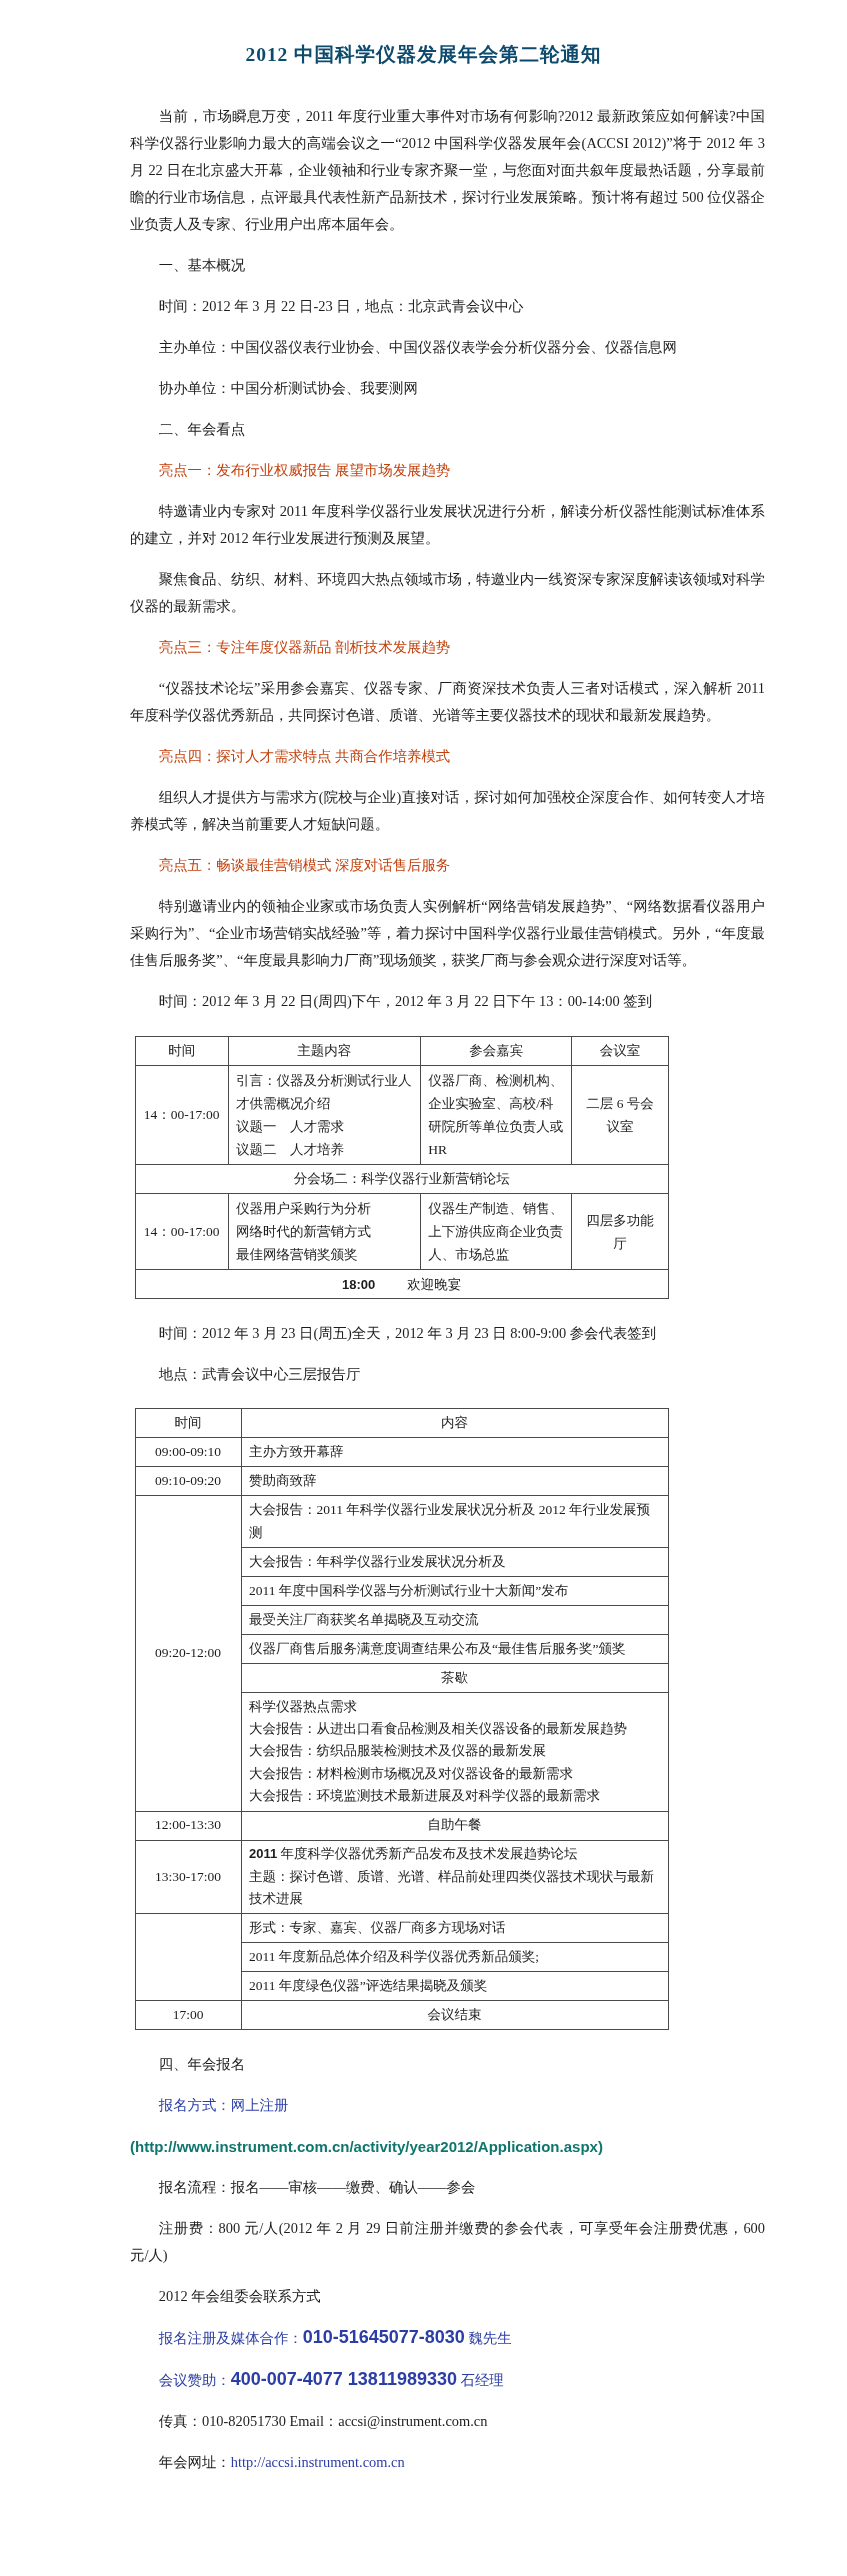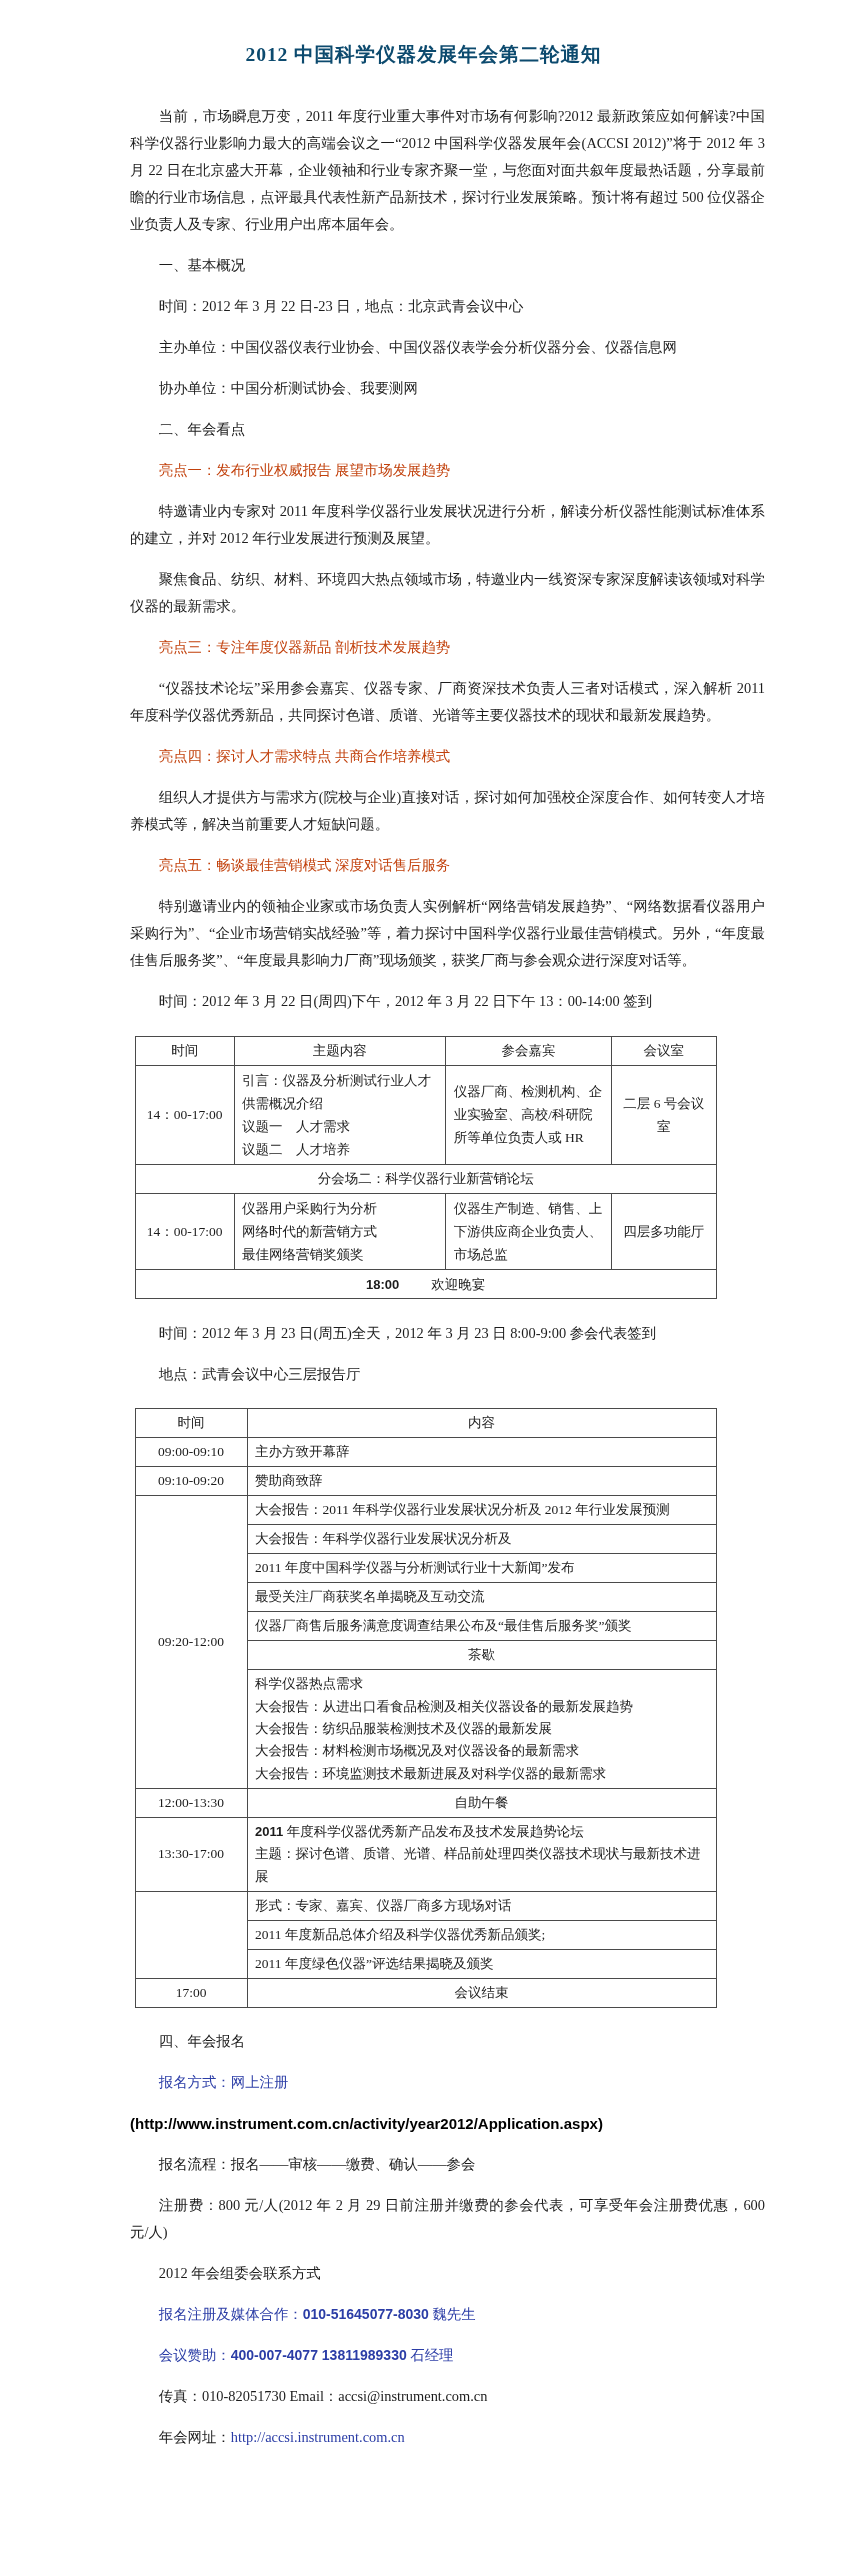--- a/index.html
+++ b/index.html
@@ -31,27 +31,27 @@
     text-align:justify;
   }
   .indent{text-indent:2em;}
   .noindent{text-indent:0;}
   .red{color:#c2410c;}
   .blue{color:#2b3da6;}
   .url-line{
     font-family:"Liberation Sans","DejaVu Sans",sans-serif;
     font-weight:bold;
     font-size:15px;
-    color:#000000;
-  }
-  .phone-bold{font-weight:bold;font-family:"Liberation Sans","DejaVu Sans",sans-serif;font-size:14px;}
+    color:#0f766e;
+  }
+  .phone-bold{font-weight:bold;font-family:"Liberation Sans","DejaVu Sans",sans-serif;font-size:18px;}
   table{
     border-collapse:collapse;
     margin:20.5px 0 20.5px 4.7px;
-    width:582px;
+    width:534px;
     font-size:13.5px;
     color:#1c1c1c;
   }
   th,td{
     border:0.9px solid #4a4a4a;
     padding:2.8px 7.5px;
     line-height:23px;
     vertical-align:middle;
     font-weight:normal;
     text-align:left;

